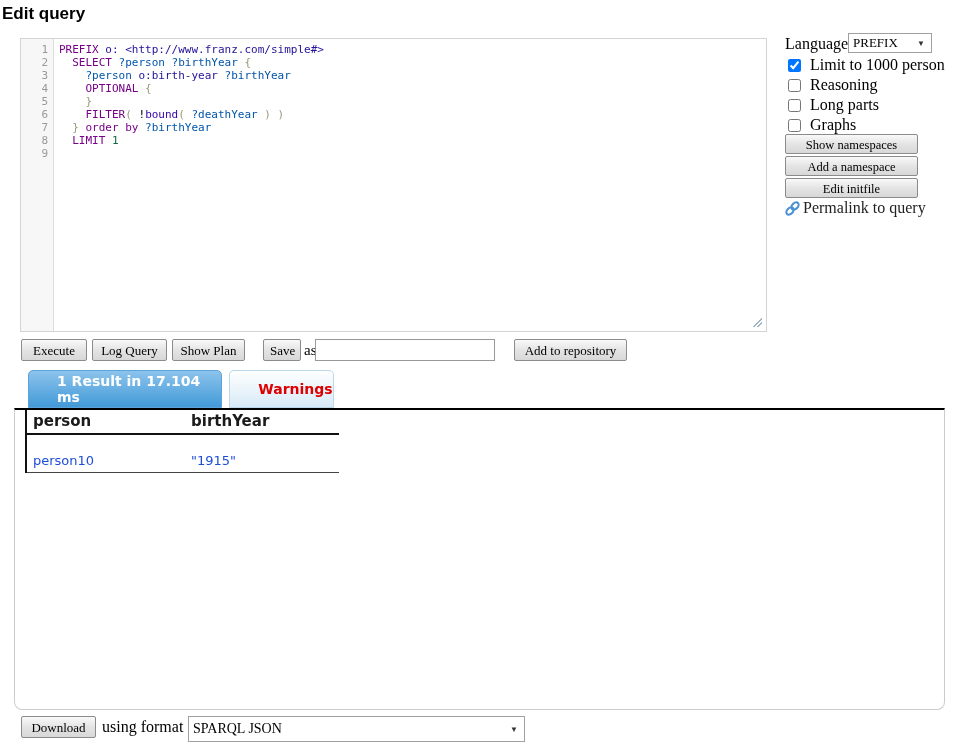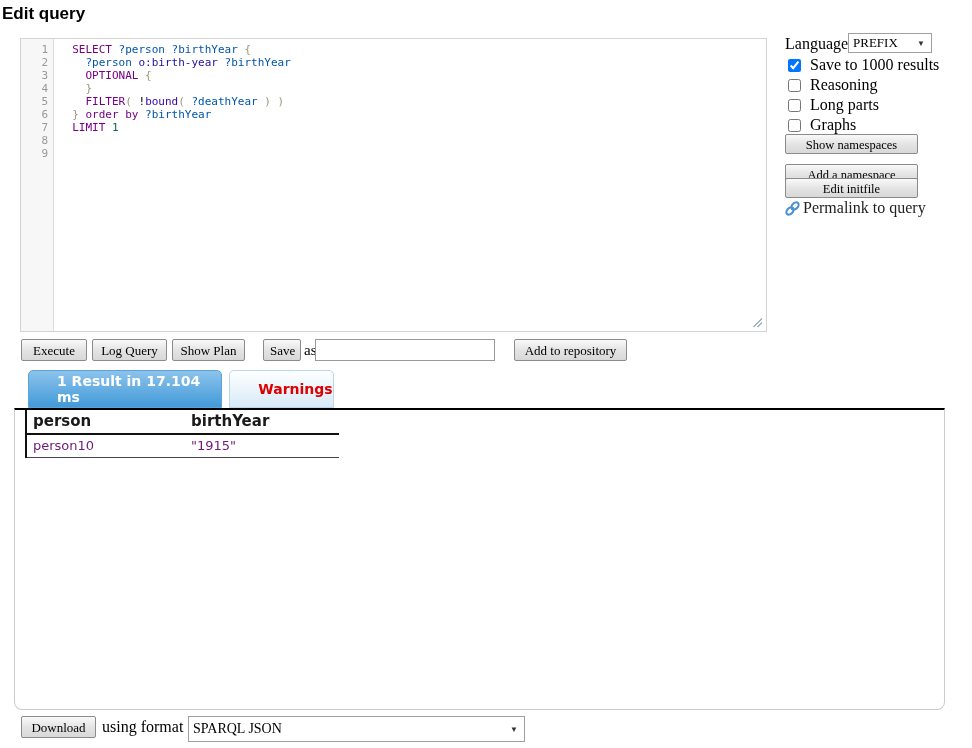--- a/index.html
+++ b/index.html
@@ -63,22 +63,22 @@
   
   #results-panel{left:14px;top:408px;width:931px;height:302px;background:#fff;box-sizing:border-box;
                  border-top:2px solid #000;border-left:1px solid #ccc;border-right:1px solid #ccc;
                  border-bottom:1px solid #ccc;border-radius:0 0 8px 8px;}
   #result-table{position:absolute;left:10px;top:0;width:314px;border-left:2px solid #111;box-sizing:border-box;}
   .trow{display:flex;}
   .trow .c1{width:164px;padding-left:6px;box-sizing:border-box;}
   .trow .c2{width:148px;box-sizing:border-box;}
   #thead{font-family:"DejaVu Sans",sans-serif;font-weight:bold;font-size:15px;color:#1a1a1a;
          padding:2px 0 3px 0;border-bottom:2px solid #111;}
-  #trow-data{font-family:"DejaVu Sans",sans-serif;font-size:13px;color:#701a75;
-             padding:3px 0 4px 0;border-bottom:1px solid #444;}
+  #trow-data{font-family:"DejaVu Sans",sans-serif;font-size:13px;color:#1d4ed8;
+             padding:18px 0 4px 0;border-bottom:1px solid #444;}
   #trow-data .c1{cursor:pointer;}
 
   
   #using-format{left:102px;top:718px;font-family:"Liberation Serif",serif;font-size:16px;}
   #format-select{left:188px;top:716px;width:337px;height:14px;font-size:14px;padding:12px 4px;}
 </style>
 </head>
 <body>
 
 <div id="app">
@@ -92,20 +92,21 @@
         <div class="ln">3</div>
         <div class="ln">4</div>
         <div class="ln">5</div>
         <div class="ln">6</div>
         <div class="ln">7</div>
         <div class="ln">8</div>
         <div class="ln">9</div>
       </div>
     <div id="code">
       <div>
+          <div class="code-line"><span class="tok-kw">PREFIX </span><span class="tok-atom">o: &lt;http://www.franz.com/simple#&gt;</span></div>
           <div class="code-line"><span class="tok-pl">  </span><span class="tok-kw">SELECT </span><span class="tok-var">?person ?birthYear </span><span class="tok-br">{</span></div>
           <div class="code-line"><span class="tok-pl">    </span><span class="tok-var">?person </span><span class="tok-atom">o:birth-year </span><span class="tok-var">?birthYear</span></div>
           <div class="code-line"><span class="tok-pl">    </span><span class="tok-kw">OPTIONAL </span><span class="tok-br">{</span></div>
           <div class="code-line"><span class="tok-pl">    </span><span class="tok-br">}</span></div>
           <div class="code-line"><span class="tok-pl">    </span><span class="tok-kw">FILTER</span><span class="tok-br">( </span><span class="tok-op">!</span><span class="tok-bi">bound</span><span class="tok-br">( </span><span class="tok-var">?deathYear </span><span class="tok-br">) </span><span class="tok-br">)</span></div>
           <div class="code-line"><span class="tok-pl">  </span><span class="tok-br">} </span><span class="tok-kw">order by </span><span class="tok-var">?birthYear</span></div>
           <div class="code-line"><span class="tok-pl">  </span><span class="tok-kw">LIMIT </span><span class="tok-num">1</span></div>
         </div>
       <div id="resize-handle"></div>
     </div>
@@ -120,37 +121,37 @@
   <button class="btn" style="left:514px;top:339px;width:113px;">Add to repository</button>
 
   <span class="abs serif15" id="lang-label">Language:</span>
   <div class="abs selectbox" id="lang-select">
     <span>PREFIX</span>
     <span class="arrow">▼</span>
   </div>
 
   <label class="cb-row" style="top:56px;">
     <input type="checkbox" checked="" style="">
-    <span>Save to 1000 results</span>
+    <span>Limit to 1000 person</span>
   </label>
   <label class="cb-row" style="top:76px;">
     <input type="checkbox" style="">
     <span>Reasoning</span>
   </label>
   <label class="cb-row" style="top:96px;">
     <input type="checkbox" style="">
     <span>Long parts</span>
   </label>
   <label class="cb-row" style="top:116px;">
     <input type="checkbox" style="">
     <span>Graphs</span>
   </label>
 
   <button class="btn side-btn" style="top:134px;">Show namespaces</button>
-  <button class="btn side-btn" style="top:164px;">Add a namespace</button>
+  <button class="btn side-btn" style="top:156px;">Add a namespace</button>
   <button class="btn side-btn" style="top:178px;">Edit initfile</button>
 
   <div class="abs" id="permalink">
     <span style="display:inline-flex;">
       <svg width="17" height="17" viewBox="0 0 17 17" fill="none">
         <ellipse cx="6" cy="11" rx="4.2" ry="2.9" transform="rotate(-45 6 11)" stroke="#4a90d2" stroke-width="2.1"></ellipse>
         <ellipse cx="11" cy="6" rx="4.2" ry="2.9" transform="rotate(-45 11 6)" stroke="#4a90d2" stroke-width="2.1"></ellipse>
       </svg>
     </span>
     <span class="txt">Permalink to query</span>

